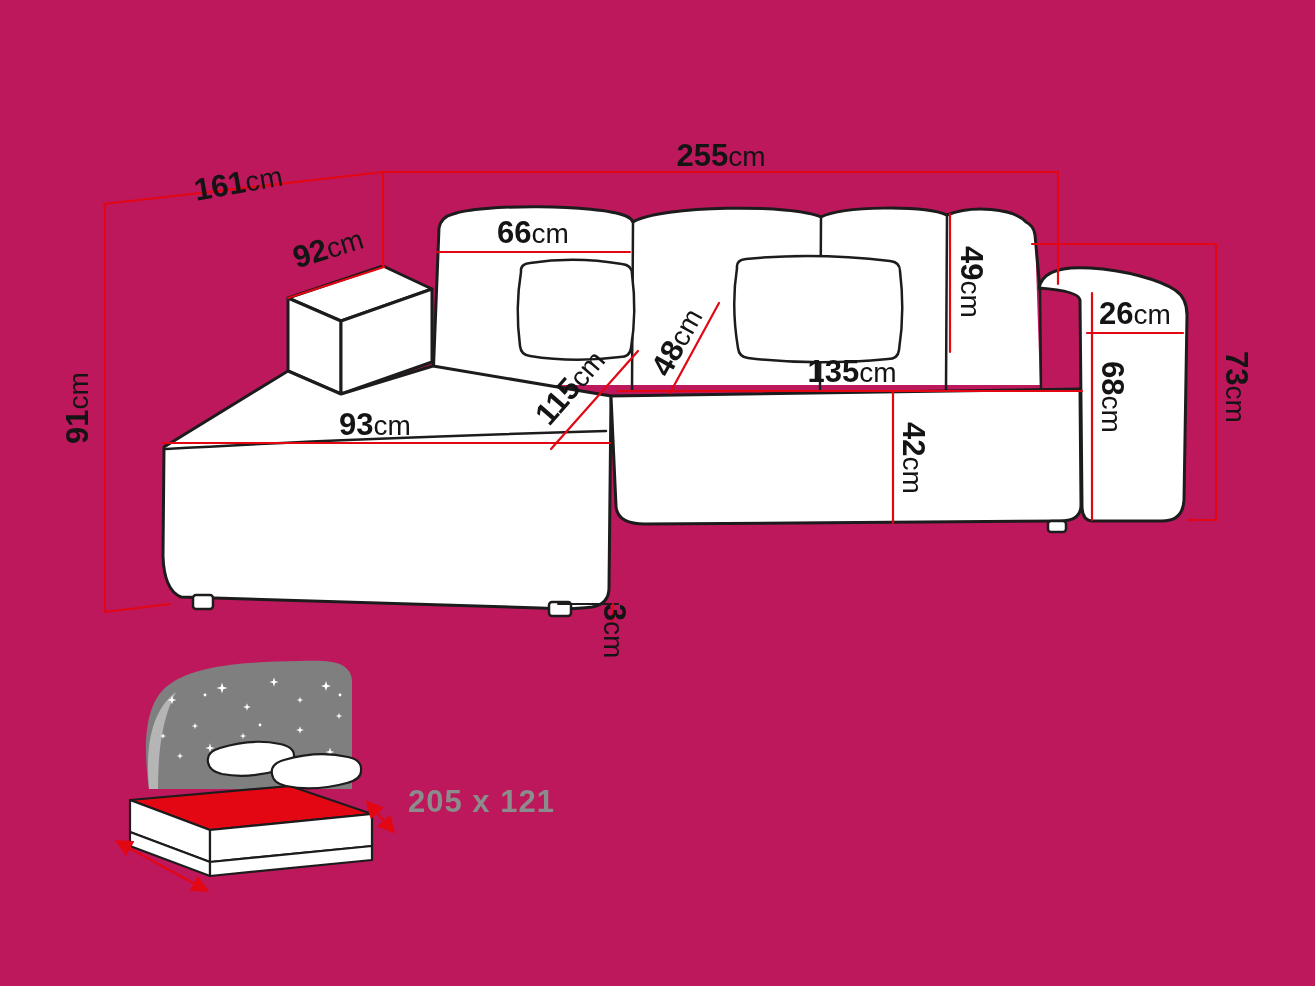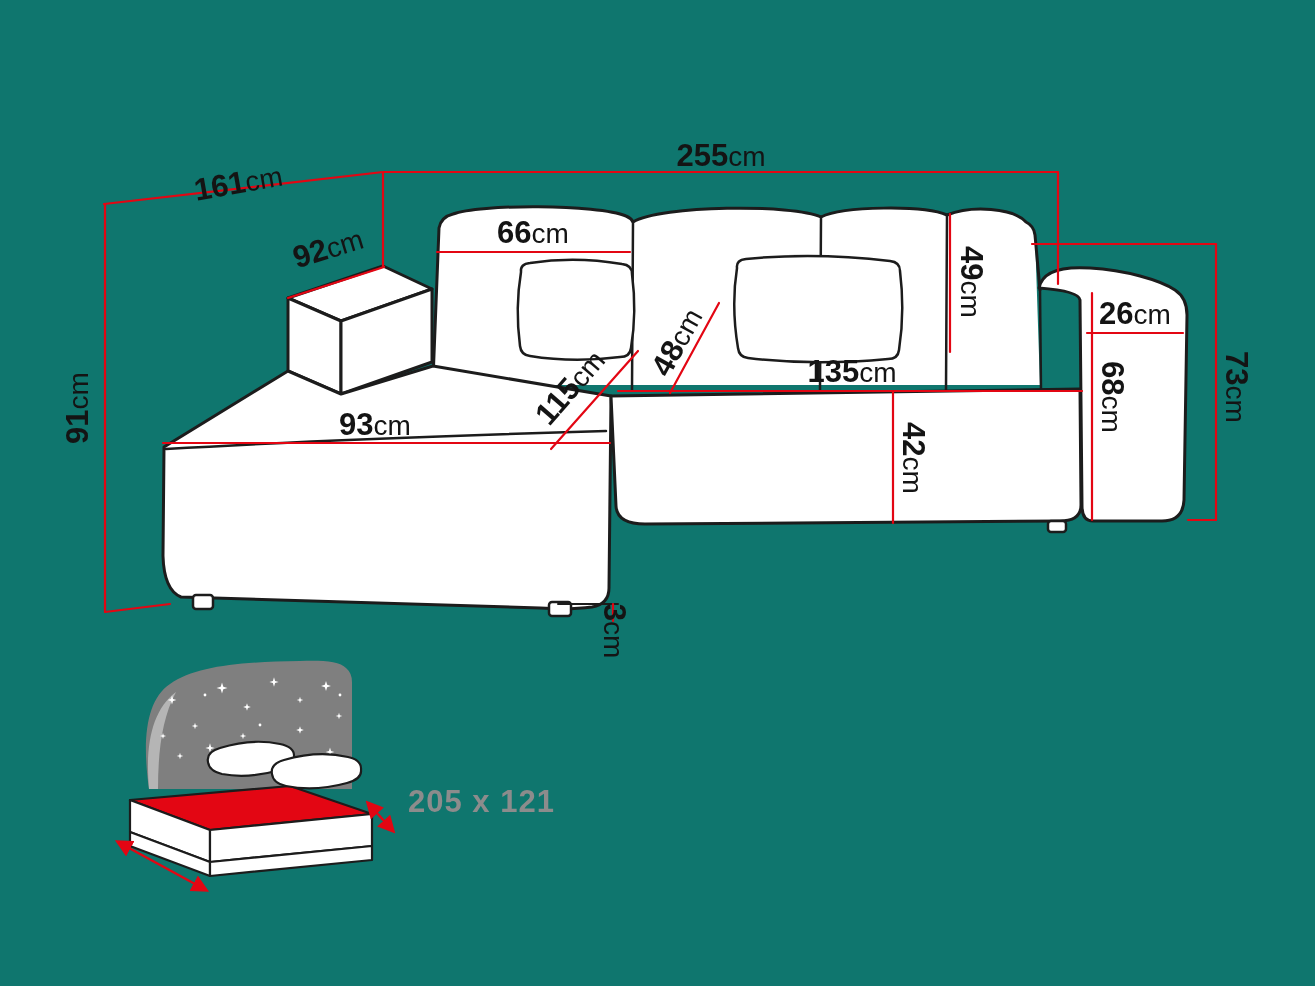--- a/index.html
+++ b/index.html
@@ -1,16 +1,16 @@
 <!DOCTYPE html>
 <html><head>
 <meta charset="utf-8">
 <style>
   html,body{margin:0;padding:0;background:#fff;}
-  .stage{position:relative;width:1315px;height:986px;background:#0f766e;overflow:hidden;
+  .stage{position:relative;width:1315px;height:986px;background:#be185d;overflow:hidden;
          font-family:"Liberation Sans",sans-serif;}
   svg{display:block;}
   .dim-label text{fill:#141414;font-family:"Liberation Sans",sans-serif;}
   .num{font-weight:bold;font-size:31px;}
   .unit{font-weight:normal;font-size:28px;}
   .sleep{font-weight:bold;font-size:31px;letter-spacing:1px;}
 </style>
 </head>
 <body>
 

